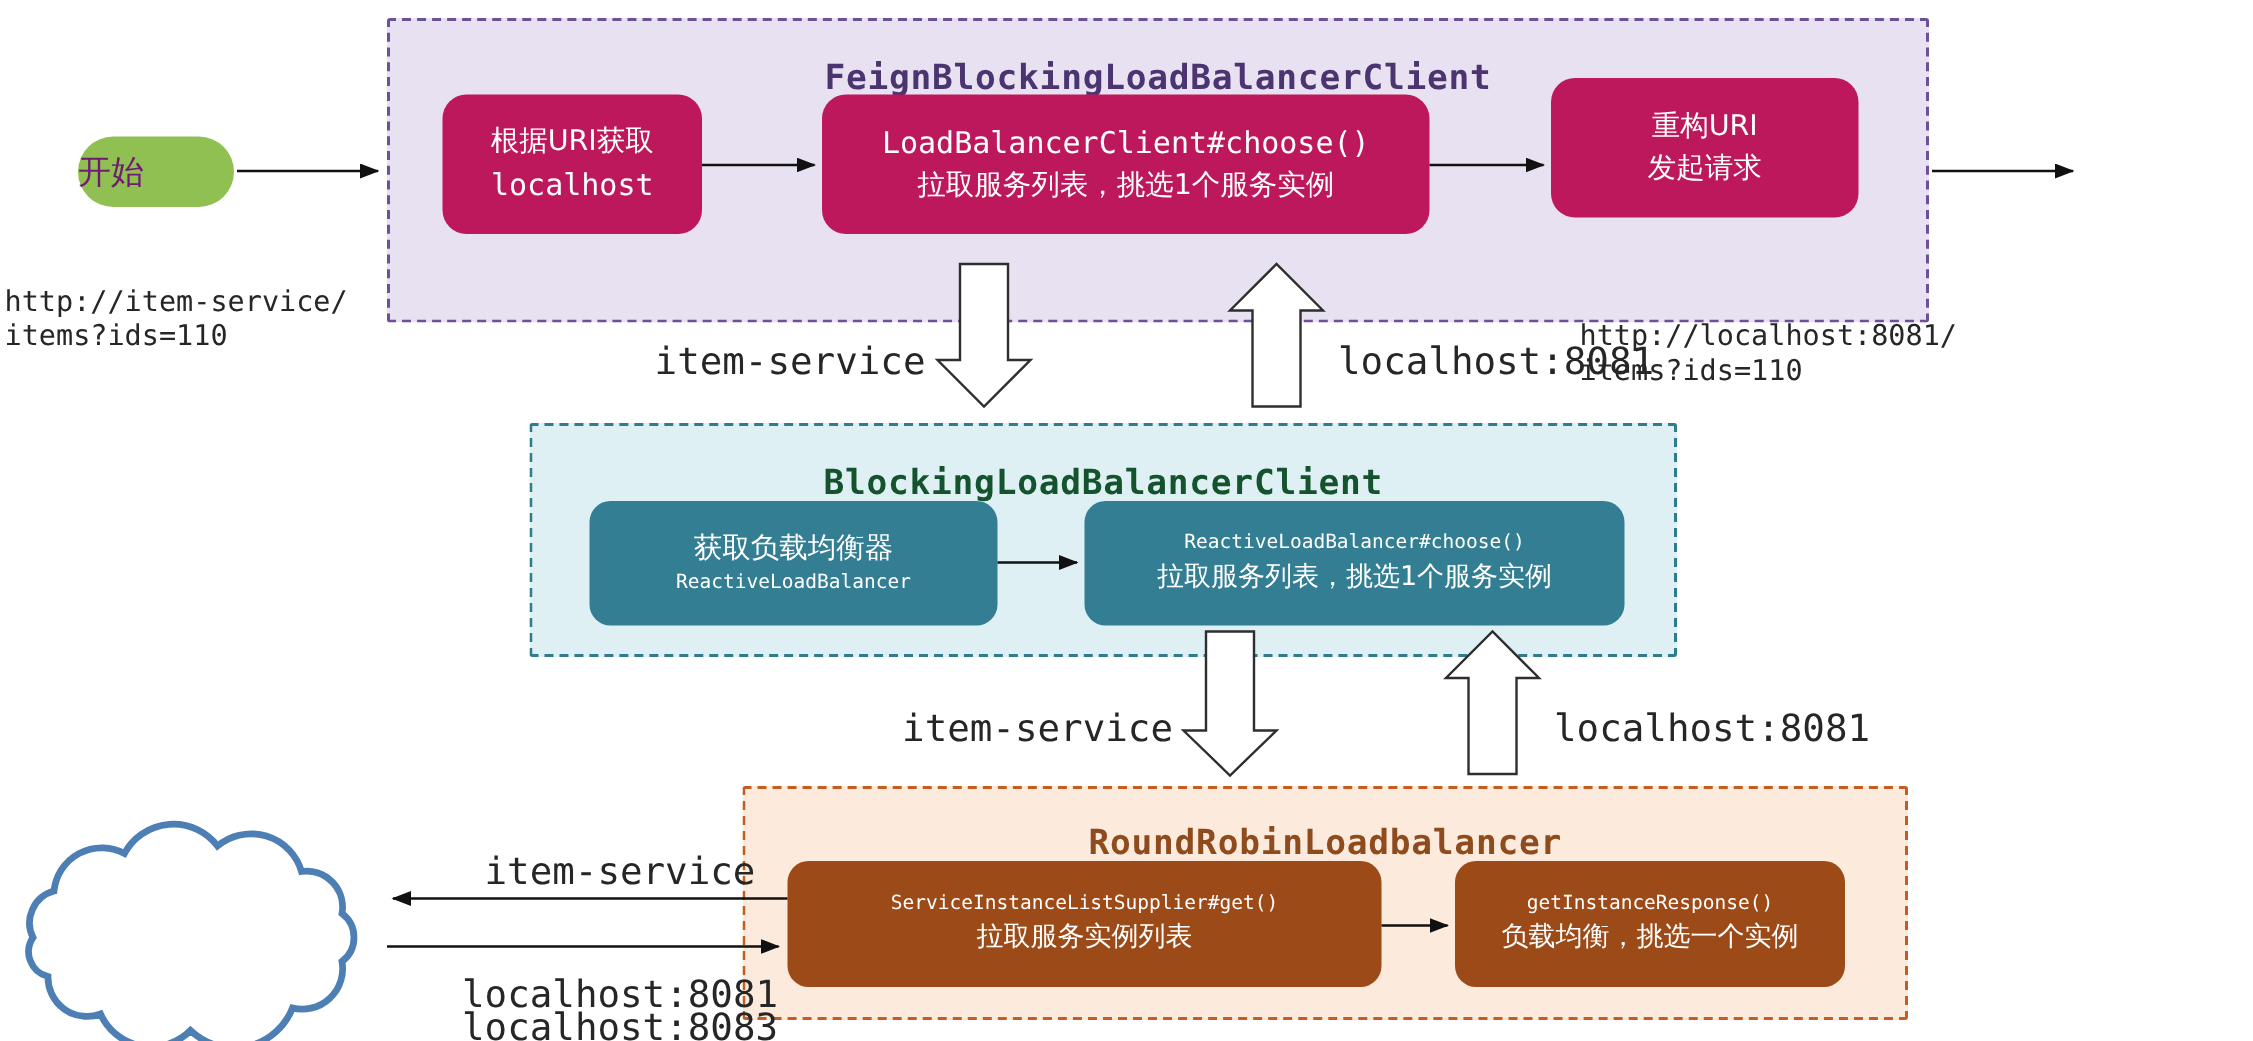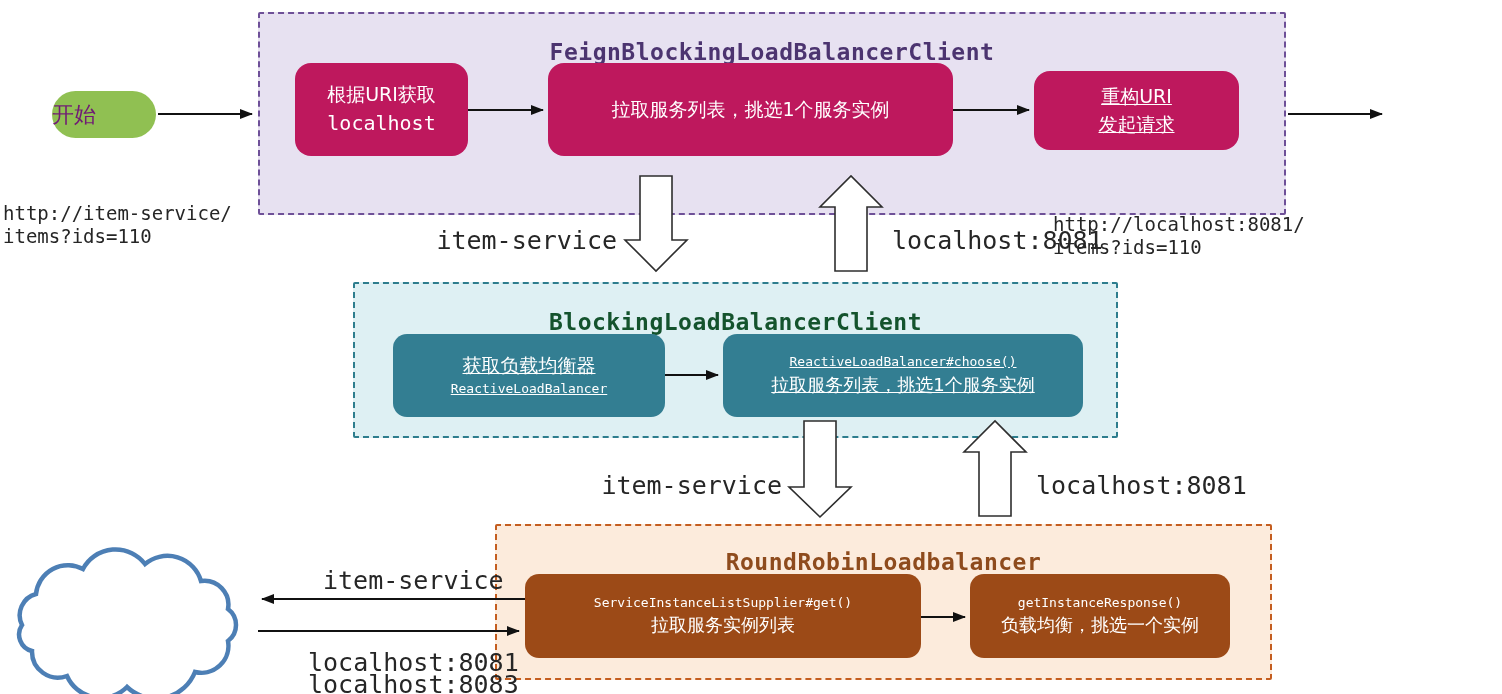--- a/index.html
+++ b/index.html
@@ -13,21 +13,21 @@
   .container.blocking{left:353px;top:282px;width:765px;height:156px;background:#def0f3;border-color:#2d7d8d;}
   .container.roundrobin{left:495px;top:524px;width:777px;height:156px;background:#fcebdc;border-color:#c45d1f;}
   .ctitle{position:absolute;left:0;right:0;text-align:center;font-weight:bold;font-size:23px;letter-spacing:0.5px;margin-top:15px;}
   .feign .ctitle{top:10px;color:#4c3470;}
   .blocking .ctitle{top:10px;color:#14532d;}
   .roundrobin .ctitle{top:8px;color:#8e4b1d;}
   
   .node{position:absolute;border-radius:16px;color:#fff;display:flex;flex-direction:column;
         align-items:center;justify-content:center;text-align:center;line-height:1.45;box-sizing:border-box;padding:4px 6px;}
   .node.purple{background:#be185d;}
-  .node.teal{background:#337e92;border-radius:14px;text-decoration:underline;}
+  .node.teal{background:#337e92;border-radius:14px;}
   .node.brown{background:#9c4a17;border-radius:14px;}
   .node .code{font-size:20px;}
   .node .code.sm{font-size:13px;}
   .node .cn{font-size:19px;font-family:"DejaVu Sans",sans-serif;}
   .node .cn.sm{font-size:18px;}
   
   .pill{position:absolute;border-radius:24px;color:#701a75;display:flex;align-items:center;
         font-size:22px;font-family:"DejaVu Sans",sans-serif;}
   .pill.start{left:52px;top:91px;width:104px;height:47px;background:#90c052;}
   .pill.end{left:1387px;top:91px;width:103px;height:47px;background:#bdbdbd;}
@@ -46,31 +46,32 @@
 <div id="stage">
 
   <div class="container feign">
     <div class="ctitle">FeignBlockingLoadBalancerClient</div>
   </div>
   <div class="node purple" style="left:295px;top:63px;width:173px;height:93px;">
     <div class="cn">根据URI获取</div>
     <div class="code">localhost</div>
   </div>
   <div class="node purple" style="left:548px;top:63px;width:405px;height:93px;">
+    <div class="code">LoadBalancerClient#choose()</div>
     <div class="cn">拉取服务列表，挑选1个服务实例</div>
   </div>
-  <div class="node purple" style="left:1034px;top:71px;width:205px;height:79px;text-decoration:underline;">
+  <div class="node purple" style="left:1034px;top:52px;width:205px;height:93px;">
     <div class="cn">重构URI</div>
     <div class="cn">发起请求</div>
   </div>
 
   <div class="pill start">
     <span>开始</span>
   </div>
-  <div class="urllabel" style="left:3px;top:156px;">
+  <div class="urllabel" style="left:3px;top:144px;">
     <div>http://item-service/</div><div>items?ids=110</div>
   </div>
   <div class="urllabel" style="left:1034px;top:167px;margin-left:19px;">
     <div>http://localhost:8081/</div><div>items?ids=110</div>
   </div>
 
   <div class="edgelabel" style="right:885px;top:226px;">item-service</div>
   <div class="edgelabel" style="left:892px;top:226px;">localhost:8081</div>
 
   <div class="container blocking">

